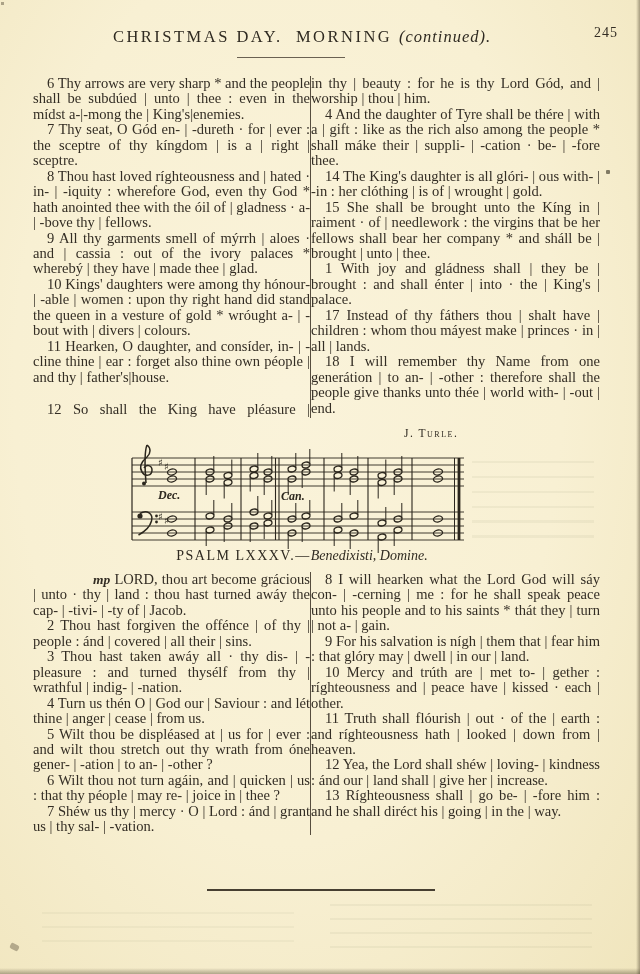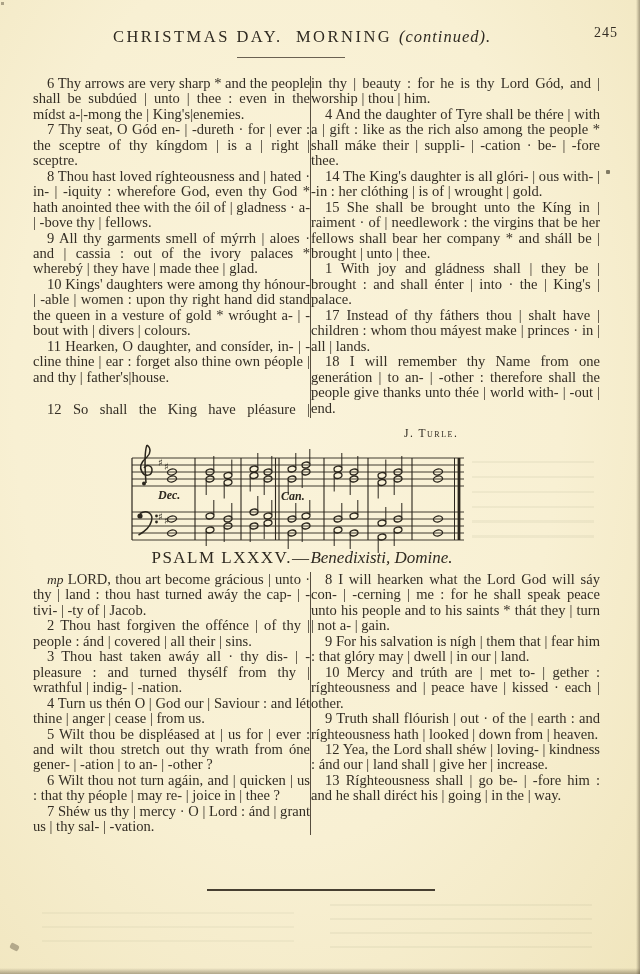--- a/index.html
+++ b/index.html
@@ -18,31 +18,31 @@
   
   .cols{position:absolute;left:33px;width:567px;display:flex;align-items:stretch;}
   .cols1{top:76px;}
   .cols2{top:572px;}
   .col{font-size:14.55px;line-height:15.45px;text-align:justify;color:#332d24;}
   .col.left{width:277px;}
   .col.right{flex:1;border-left:1px solid #564d3e;padding-left:0;}
   p.verse{margin:0;text-indent:14px;}
   p.cont{text-indent:0;}
   p.justlast{text-align-last:justify;margin-top:17px;}
-  .dyn{font-weight:normal;font-style:italic;font-size:13.5px;}
+  .dyn{font-weight:bold;font-style:italic;font-size:13.5px;margin-left:46px;}
   
   .chant-composer{position:absolute;left:404px;top:427px;font-size:11.5px;
     font-variant:small-caps;letter-spacing:1.5px;color:#2e2920;}
   .chant-svg{position:absolute;left:128px;top:436px;}
   .chant-label{position:absolute;font-style:italic;font-weight:bold;font-size:12px;color:#2e2920;}
   .dec-label{left:158px;top:488px;}
   .can-label{left:281px;top:489px;}
   
   .psalm-heading{position:absolute;top:548px;left:0;width:604px;text-align:center;
-    font-size:17px;color:#2f2a21;}
+    font-size:14px;color:#2f2a21;}
   .psalm-heading .ps-roman{letter-spacing:1.5px;}
   .bottom-rule{position:absolute;top:889px;left:207px;width:228px;border-top:2px solid #473f31;}
   
   .ghost{position:absolute;opacity:.5;filter:blur(.7px);pointer-events:none;}
   .ghost-1{left:472px;top:452px;width:122px;height:86px;
     background:repeating-linear-gradient(0deg, rgba(120,126,92,.16) 0 2.5px, transparent 2.5px 15px);}
   .ghost-2{left:42px;top:900px;width:252px;height:42px;
     background:repeating-linear-gradient(0deg, rgba(120,126,92,.13) 0 2.5px, transparent 2.5px 14px);}
   .ghost-3{left:330px;top:893px;width:262px;height:55px;
     background:repeating-linear-gradient(0deg, rgba(120,126,92,.15) 0 2.5px, transparent 2.5px 14px);}
@@ -230,21 +230,21 @@
       <p class="verse">3 Thou hast taken awáy all · thy dis- | -pleasure : and turned thysélf from thy | wrathful | indig- | -nation.</p>
       <p class="verse">4 Turn us thén O | God our | Saviour : and lét thine | anger | cease | from us.</p>
       <p class="verse">5 Wilt thou be displéased at | us for | ever : and wilt thou stretch out thy wrath from óne gener- | -ation | to an- | -other ?</p>
       <p class="verse">6 Wilt thou not turn agáin, and | quicken | us : that thy péople | may re- | joice in | thee ?</p>
       <p class="verse">7 Shéw us thy | mercy · O | Lord : ánd | grant us | thy sal- | -vation.</p>
     </div>
     <div class="col right">
       <p class="verse">8 I will hearken what the Lord God will sáy con- | -cerning | me : for he shall speak peace unto his people and to his saints * thát they | turn | not a- | gain.</p>
       <p class="verse">9 For his salvation is nígh | them that | fear him : that glóry may | dwell | in our | land.</p>
       <p class="verse">10 Mercy and trúth are | met to- | gether : ríghteousness and | peace have | kissed · each | other.</p>
-      <p class="verse">9 Truth shall flóurish | out · of the | earth : and ríghteousness hath | looked | down from | heaven.</p>
+      <p class="verse">11 Truth shall flóurish | out · of the | earth : and ríghteousness hath | looked | down from | heaven.</p>
       <p class="verse">12 Yea, the Lord shall shéw | loving- | kindness : ánd our | land shall | give her | increase.</p>
       <p class="verse">13 Ríghteousness shall | go be- | -fore him : and he shall diréct his | going | in the | way.</p>
     </div>
   </div>
 
   <div class="bottom-rule"></div>
 
   <div class="ghost ghost-1"></div>
   <div class="ghost ghost-2"></div>
   <div class="ghost ghost-3"></div>

